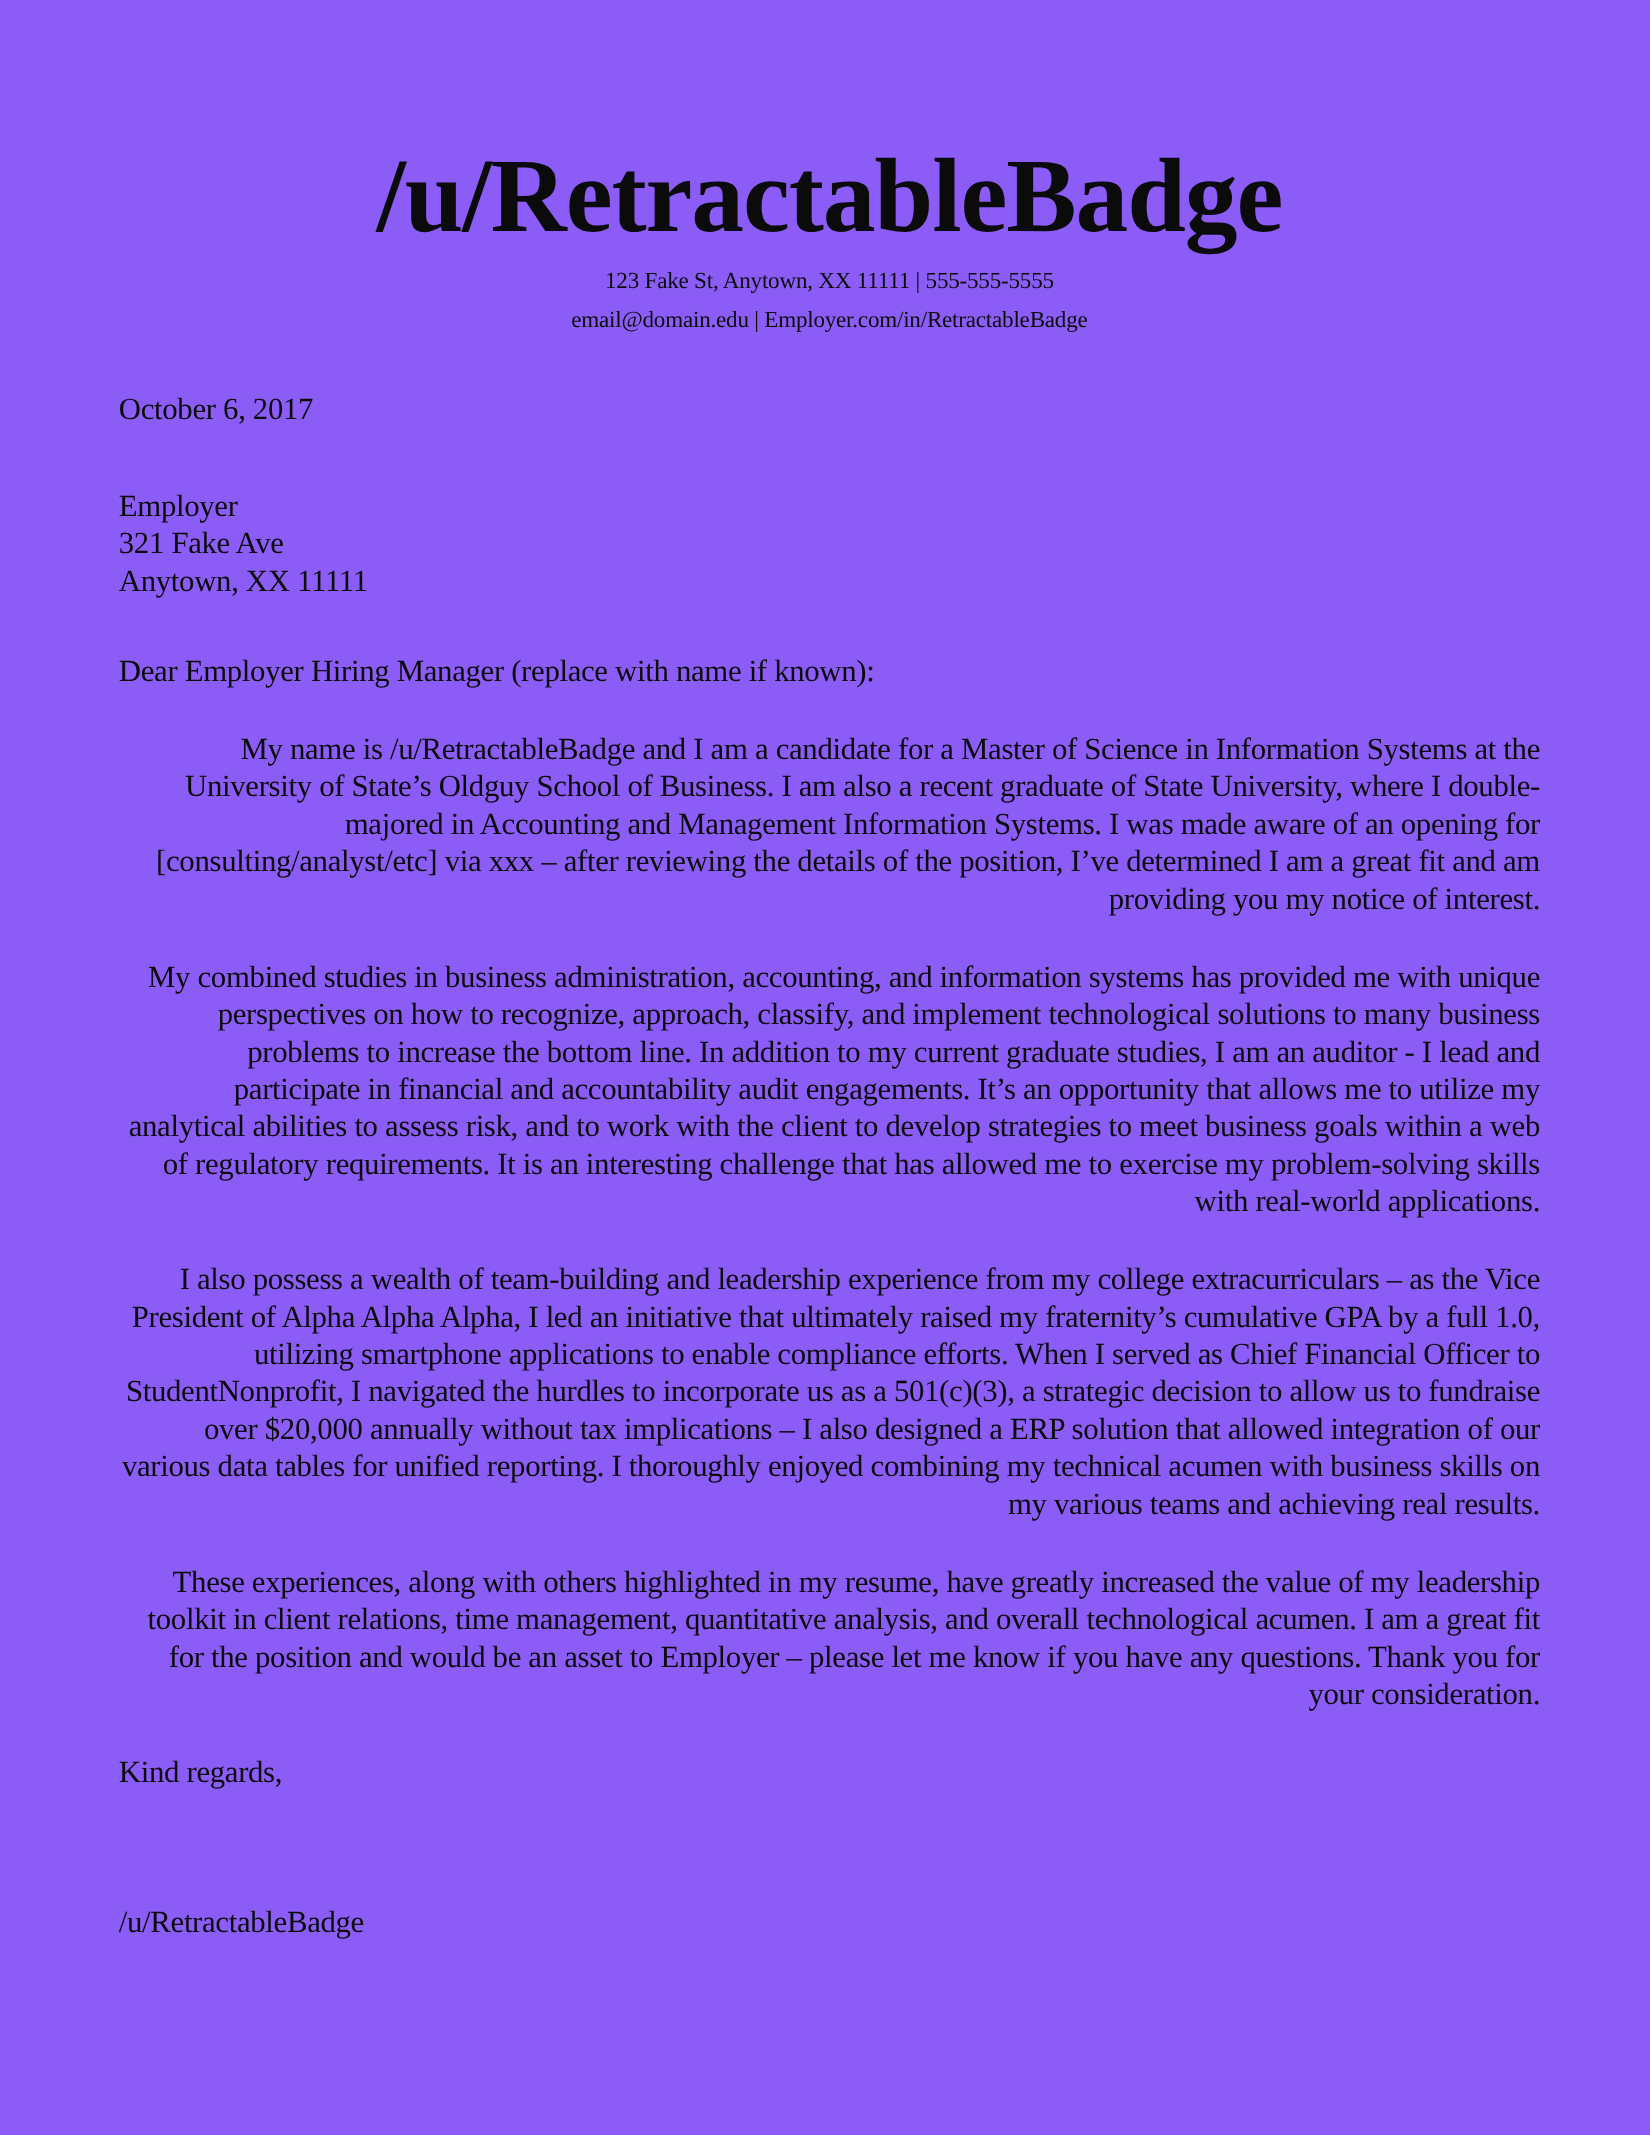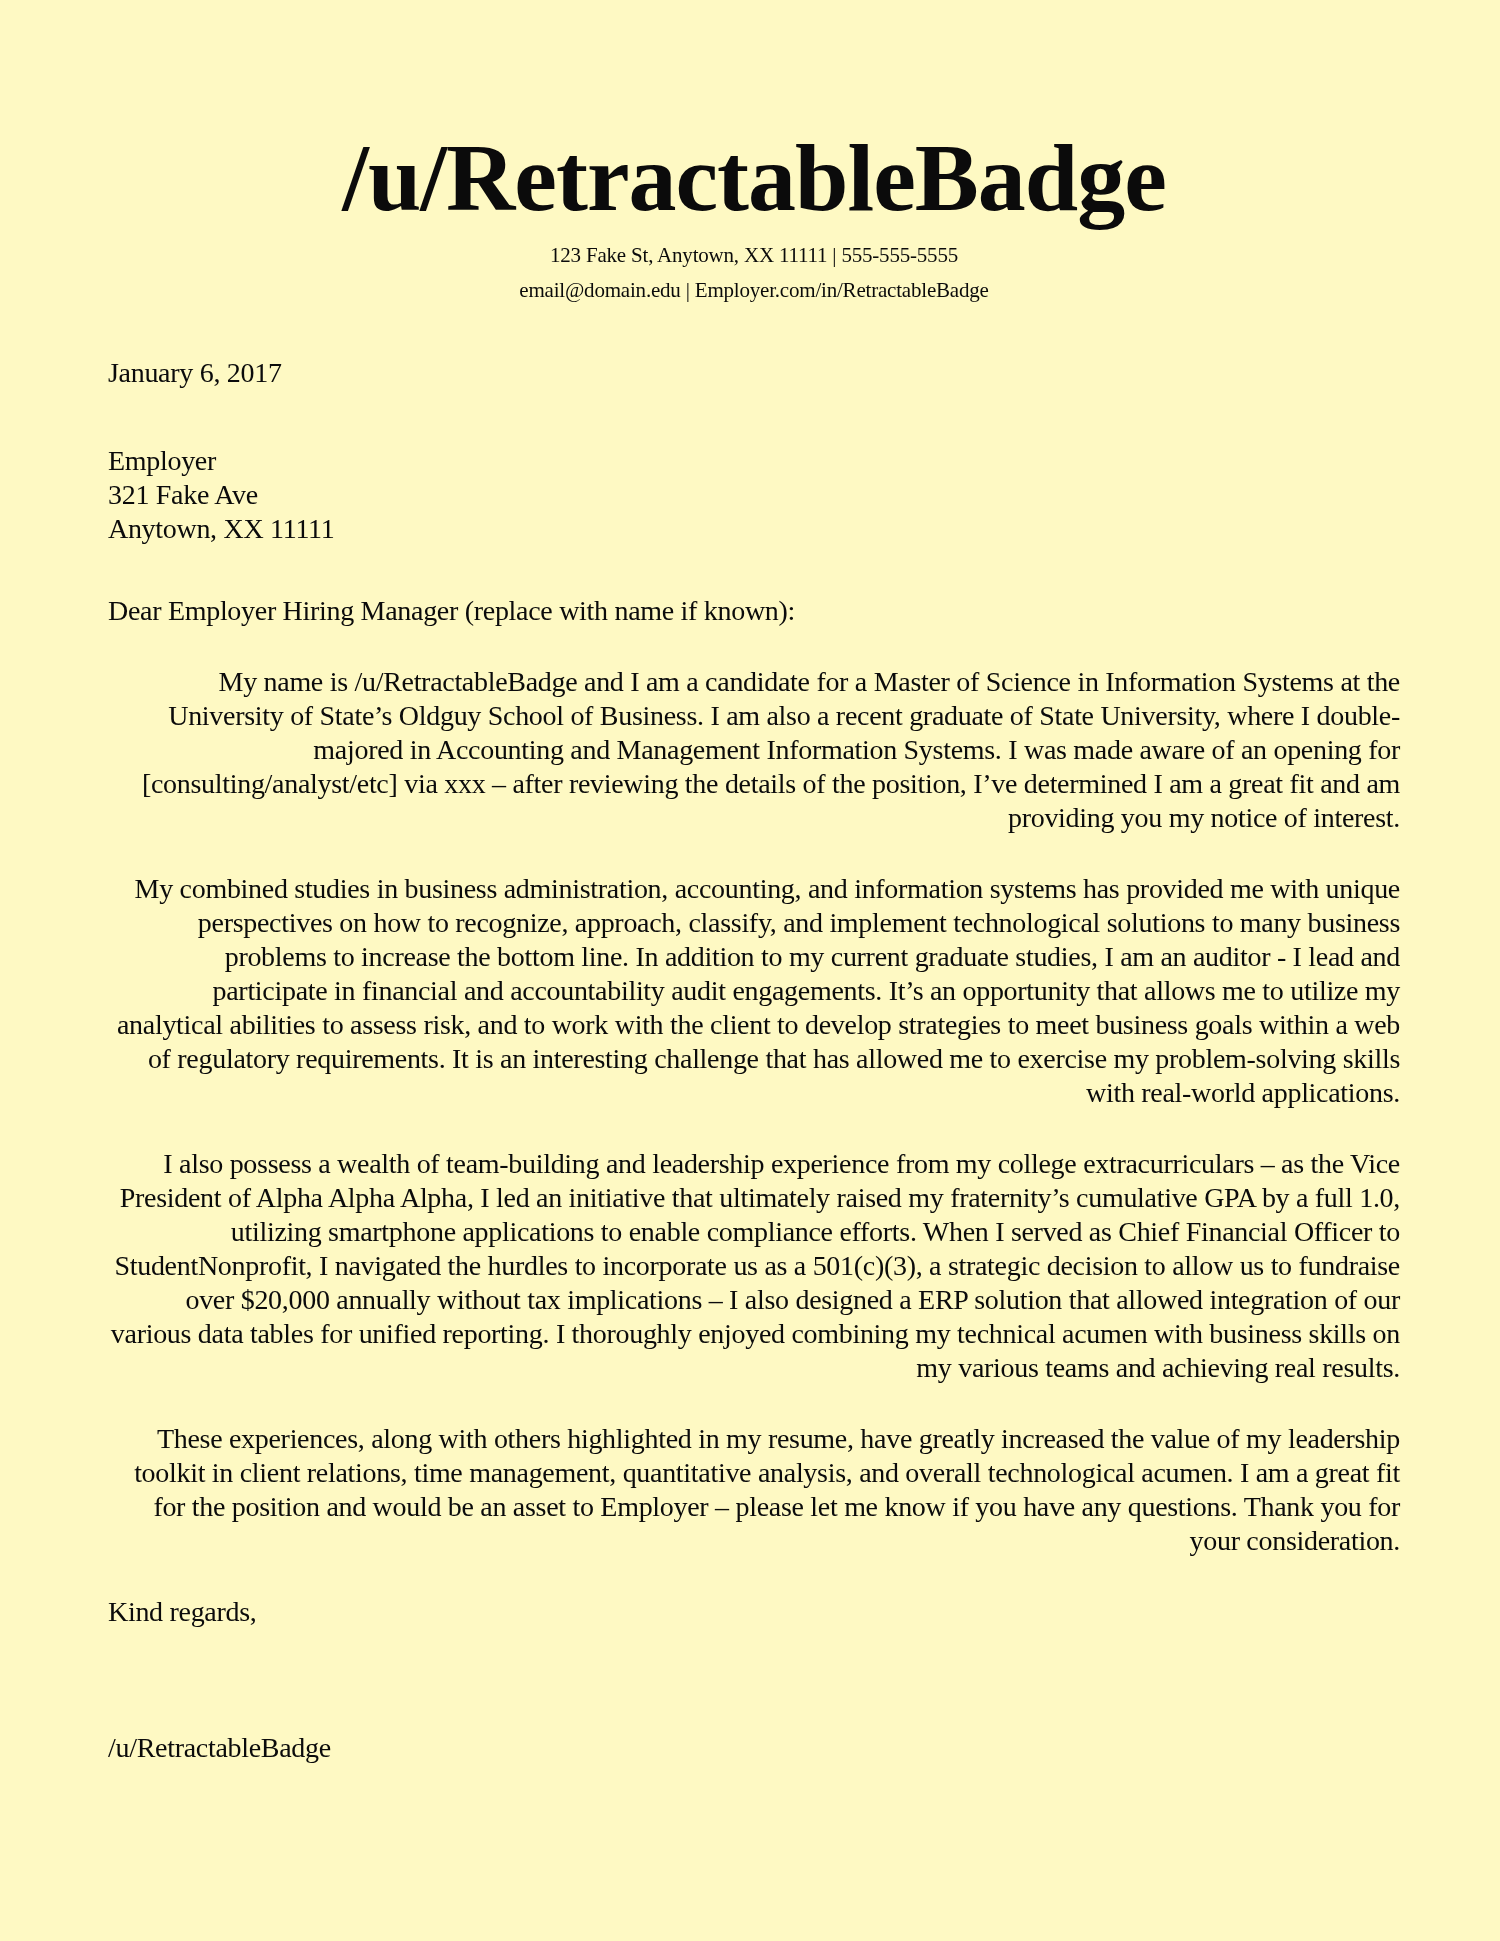--- a/index.html
+++ b/index.html
@@ -5,21 +5,21 @@
   html, body {
     margin: 0;
     padding: 0;
     background: #ffffff;
   }
   .page {
     position: relative;
     width: 1500px;
     height: 1941px;
     margin: 0 auto;
-    background: #fef9c3;
+    background: #8b5cf6;
     color: #0b0b0b;
     font-family: "Liberation Serif", "DejaVu Serif", serif;
     box-sizing: border-box;
     padding: 0 100px 0 108px;
     overflow: hidden;
   }
   .letter-header {
     text-align: center;
   }
   .candidate-name {
@@ -68,21 +68,21 @@
 <body>
 
 <div class="page">
 
   <header class="letter-header">
     <h1 class="candidate-name">/u/RetractableBadge</h1>
     <p class="contact">123 Fake St, Anytown, XX 11111 | 555-555-5555</p>
     <p class="contact">email@domain.edu | Employer.com/in/RetractableBadge</p>
   </header>
 
-  <p class="date">January 6, 2017</p>
+  <p class="date">October 6, 2017</p>
 
   <div class="recipient">
     <p>Employer</p>
     <p>321 Fake Ave</p>
     <p>Anytown, XX 11111</p>
   </div>
 
   <p class="salutation">Dear Employer Hiring Manager (replace with name if known):</p>
 
   <p class="para">My name is /u/RetractableBadge and I am a candidate for a Master of Science in Information Systems at the University of State’s Oldguy School of Business. I am also a recent graduate of State University, where I double-majored in Accounting and Management Information Systems. I was made aware of an opening for [consulting/analyst/etc] via xxx – after reviewing the details of the position, I’ve determined I am a great fit and am providing you my notice of interest.</p>

